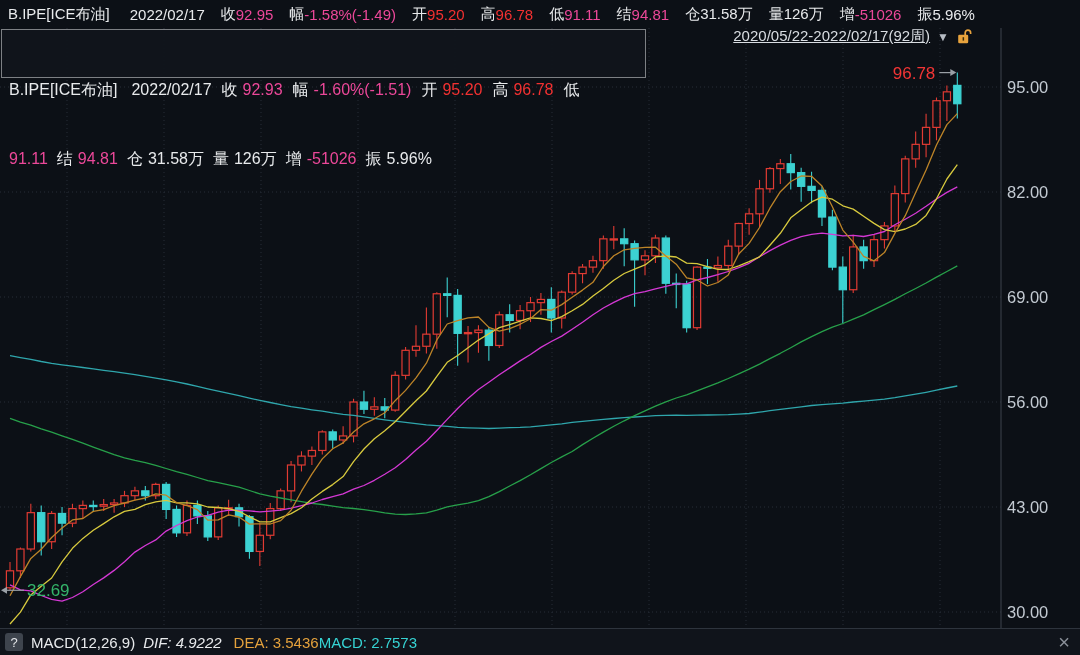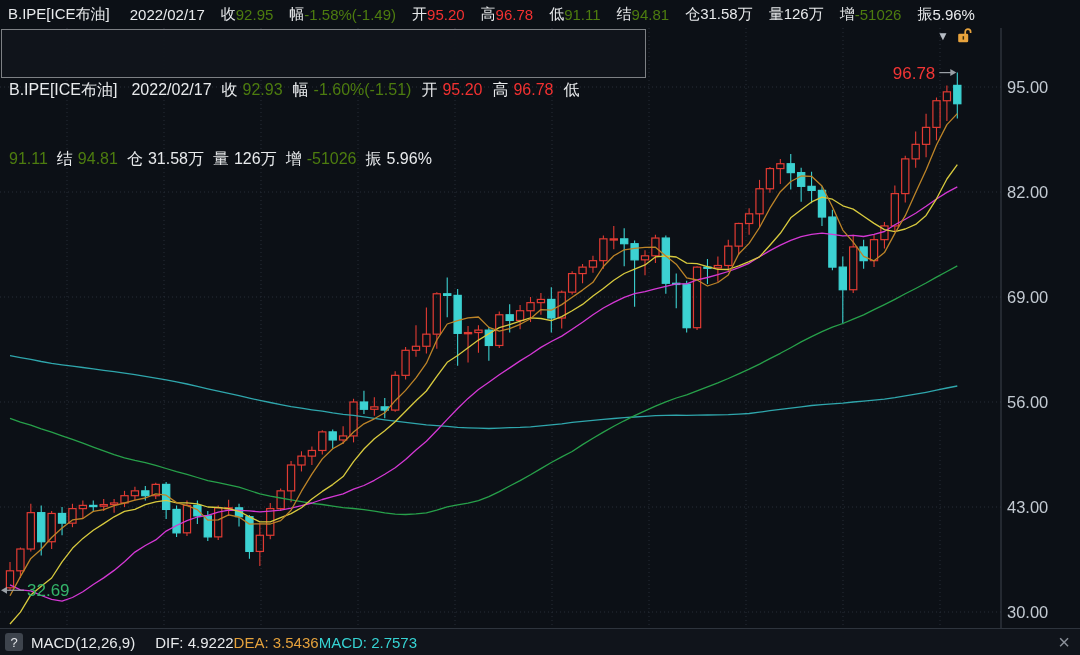--- a/index.html
+++ b/index.html
@@ -2,21 +2,21 @@
 <html><head>
 <meta charset="utf-8">
 <style>
   html,body{margin:0;padding:0;background:#0c1016;width:1080px;height:655px;overflow:hidden;
     font-family:"Liberation Sans","DejaVu Sans",sans-serif;}
   .stage{position:relative;width:984px;height:655px;background:#0c1016;}
   
   .topbar{position:absolute;left:0;top:0;width:1080px;height:28px;display:flex;align-items:center;
     padding-left:8px;box-sizing:border-box;font-size:15px;white-space:pre;}
   .seg{display:inline-block;}
-  .w{color:#e8eaec;} .g{color:#4d7c0f;} .r{color:#f23131;} .o{color:#e5a23c;} .cy{color:#36d3d3;}
+  .w{color:#e8eaec;} .g{color:#ec4899;} .r{color:#f23131;} .o{color:#e5a23c;} .cy{color:#36d3d3;}
   
   .tooltip{position:absolute;left:1px;top:29px;width:645px;height:49px;background:rgba(17,21,28,0.97);
     border:1px solid #7d8084;box-sizing:border-box;padding:2px 7px;font-size:16px;line-height:23px;
     white-space:pre;z-index:5;}
   
   .daterange{position:absolute;top:27px;right:12px;display:flex;align-items:center;gap:7px;z-index:6;}
   .daterange .txt{color:#d9dde2;font-size:15px;text-decoration:underline;cursor:pointer;}
   .daterange .tri{color:#b6bcc4;font-size:12px;cursor:pointer;}
   
   #chart{position:absolute;left:0;top:28px;z-index:1;}
@@ -347,27 +347,28 @@
       <polygon points="1,562.27787 7,558.77787 7,565.77787" fill="#9aa0a6"></polygon>
       <text x="27" y="568.27787" fill="#34b46a" font-size="17">32.69</text>
     </svg>
 
   <div class="tooltip">
     <div><span class="seg w">B.IPE[ICE布油]</span><span class="seg w" style="margin-left: 14px;">2022/02/17</span><span class="seg w" style="margin-left: 10px;">收</span><span class="seg g" style="margin-left: 5px;">92.93</span><span class="seg w" style="margin-left: 10px;">幅</span><span class="seg g" style="margin-left: 5px;">-1.60%(-1.51)</span><span class="seg w" style="margin-left: 10px;">开</span><span class="seg r" style="margin-left: 5px;">95.20</span><span class="seg w" style="margin-left: 10px;">高</span><span class="seg r" style="margin-left: 5px;">96.78</span><span class="seg w" style="margin-left: 10px;">低</span></div>
     <div><span class="seg g">91.11</span><span class="seg w" style="margin-left: 9px;">结</span><span class="seg g" style="margin-left: 5px;">94.81</span><span class="seg w" style="margin-left: 9px;">仓</span><span class="seg w" style="margin-left: 5px;">31.58万</span><span class="seg w" style="margin-left: 9px;">量</span><span class="seg w" style="margin-left: 5px;">126万</span><span class="seg w" style="margin-left: 9px;">增</span><span class="seg g" style="margin-left: 5px;">-51026</span><span class="seg w" style="margin-left: 9px;">振</span><span class="seg w" style="margin-left: 5px;">5.96%</span></div>
   </div>
 
   <div class="daterange">
+    <span class="txt">2020/05/22-2022/02/17(92周)</span>
     <span class="tri">▼</span>
     <svg width="16" height="17" viewBox="0 0 16 17" style="cursor:pointer;">
       <path d="M9.2 7 V4.8 a2.7 2.7 0 0 1 5.4 0 V6" stroke="#e8a33d" stroke-width="1.7" fill="none"></path>
       <rect x="2.2" y="6.8" width="10" height="8.4" rx="1.3" fill="#e8a33d"></rect>
       <rect x="6.6" y="9.2" width="1.5" height="3.4" fill="#3a2b08"></rect>
     </svg>
   </div>
 
   <div class="bottombar">
     <span class="helpbox">?</span>
-    <span><span class="seg w">MACD(12,26,9)</span><span class="seg w" style="margin-left: 20px;">DIF: 4.9222</span><span class="seg o" style="">DEA: 3.5436</span><span class="seg cy" style="">MACD: 2.7573</span></span>
+    <span><span class="seg w">MACD(12,26,9)</span><span class="seg w" style="margin-left: 8px; font-style: italic;">DIF: 4.9222</span><span class="seg o" style="margin-left: 12px;">DEA: 3.5436</span><span class="seg cy" style="">MACD: 2.7573</span></span>
     <span class="closex">×</span>
   </div>
 
 </div>
 
 </body></html>

